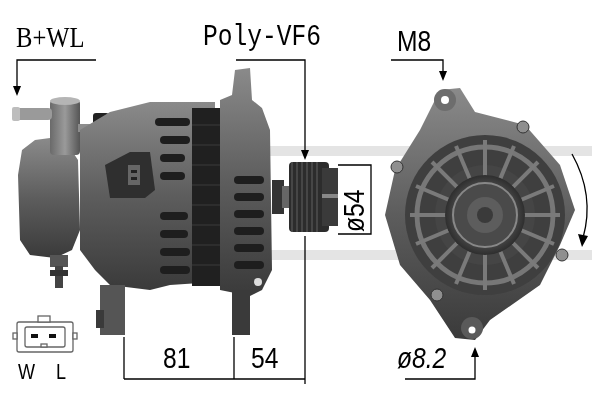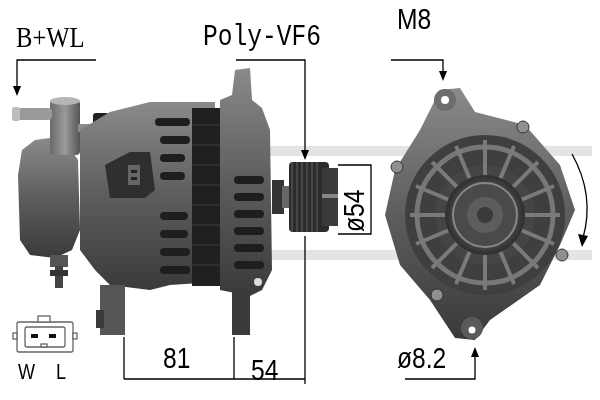--- a/index.html
+++ b/index.html
@@ -190,33 +190,33 @@
   <rect x="31" y="334" width="7" height="4" fill="#111"></rect>
   <rect x="49" y="334" width="7" height="4" fill="#111"></rect>
 </svg>
 
 <div class="label" style="left:16px; top:22px;font-family:Liberation Serif, serif;">
   <span class="narrow">B+WL</span>
 </div>
 <div class="label" style="left:203px; top:22px;font-family:Liberation Mono, monospace;">
   <span class="narrow">Poly-VF6</span>
 </div>
-<div class="label" style="left:397px; top:4px;text-align:center;">
+<div class="label" style="left:397px; top:26px;text-align:center;">
   <span class="narrow">M8</span>
 </div>
 <div class="label" style="left:338px; top:182px; transform: rotate(-90deg); transform-origin: left top; top:232px; left:339px;">
   <span class="narrow">ø54</span>
 </div>
 <div class="label" style="left:163px; top:343px;text-align:right;">
   <span class="narrow">81</span>
 </div>
-<div class="label" style="left:251px; top:355px;">
+<div class="label" style="left:251px; top:343px;">
   <span class="narrow">54</span>
 </div>
-<div class="label" style="left:397px; top:343px;">
+<div class="label" style="left:397px; top:343px;font-style:italic;">
   <span class="narrow">ø8.2</span>
 </div>
 <div class="label" style="left:18px; top:361px; font-size:22px;">
   <span class="narrow">W</span>
 </div>
 <div class="label" style="left:56px; top:361px; font-size:22px;">
   <span class="narrow">L</span>
 </div>
 
 </body></html>

